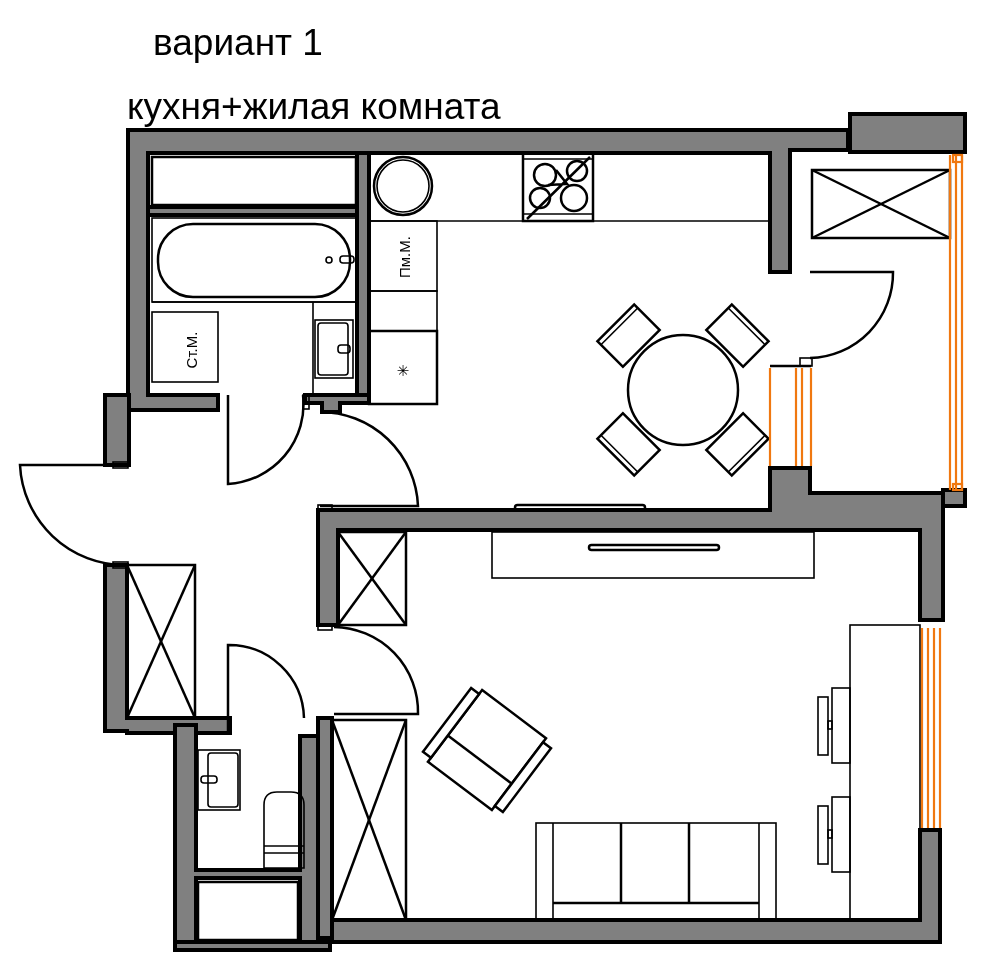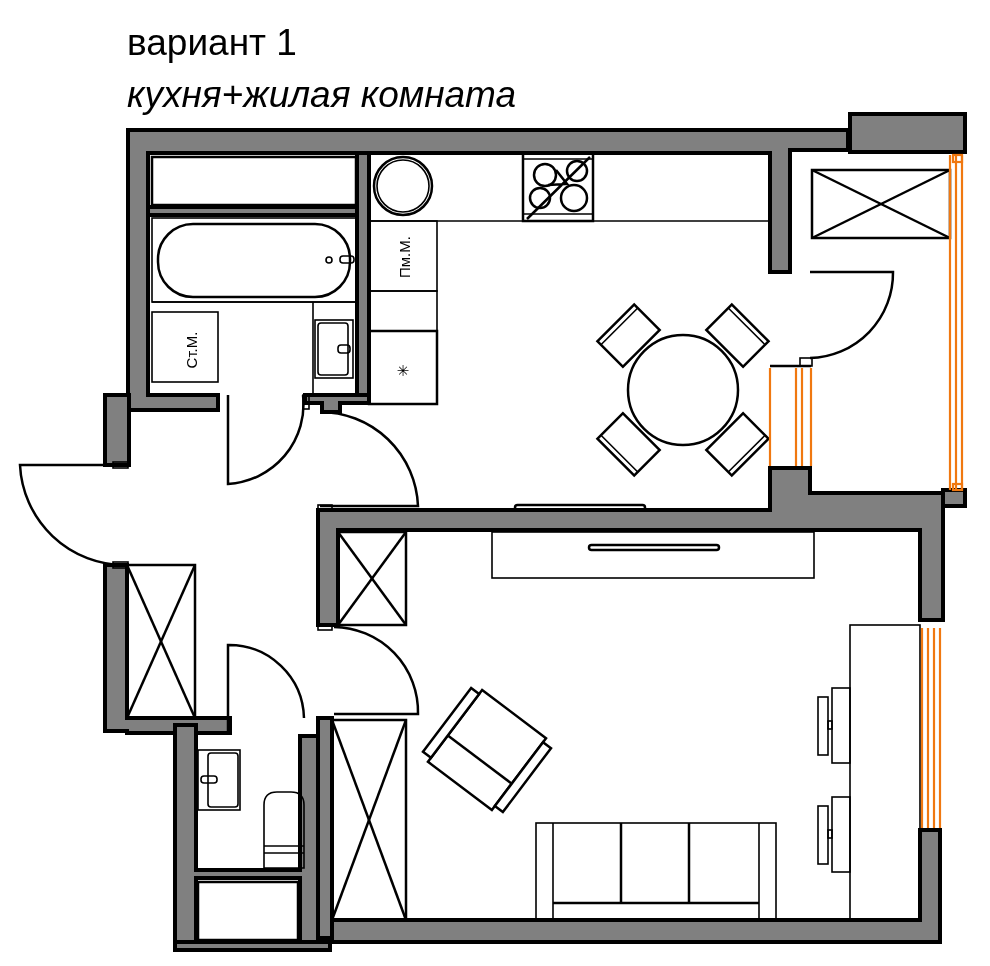--- a/index.html
+++ b/index.html
@@ -1,19 +1,19 @@
 <!DOCTYPE html>
 <html><head>
 <meta charset="utf-8">
 <style>
   html, body { margin: 0; padding: 0; background: #ffffff; }
   body { width: 990px; height: 966px; position: relative; overflow: hidden; font-family: "Liberation Sans", sans-serif; }
   .title { position: absolute; left: 127px; font-size: 37px; color: #000; line-height: 1; white-space: nowrap; }
-  #title-line1 { top: 24px; }
-  #title-line2 { top: 76px; font-style: italic; }
+  #title-line1 { top: 24px; margin-left: 26px; }
+  #title-line2 { top: 88px; }
   svg#plan { position: absolute; left: 0; top: 0; }
   .wall { fill: #808080; stroke: #000; stroke-width: 4; stroke-linejoin: miter; }
   .ln { fill: none; stroke: #000; stroke-width: 2.5; }
   .thin { fill: none; stroke: #000; stroke-width: 1.6; }
   .fur { fill: #fff; stroke: #000; stroke-width: 2.5; }
   .win { fill: none; stroke: #f07810; stroke-width: 2.2; }
   .lbl { font-family: "Liberation Sans", sans-serif; font-size: 15px; fill: #000; }
 </style>
 </head>
 <body>

